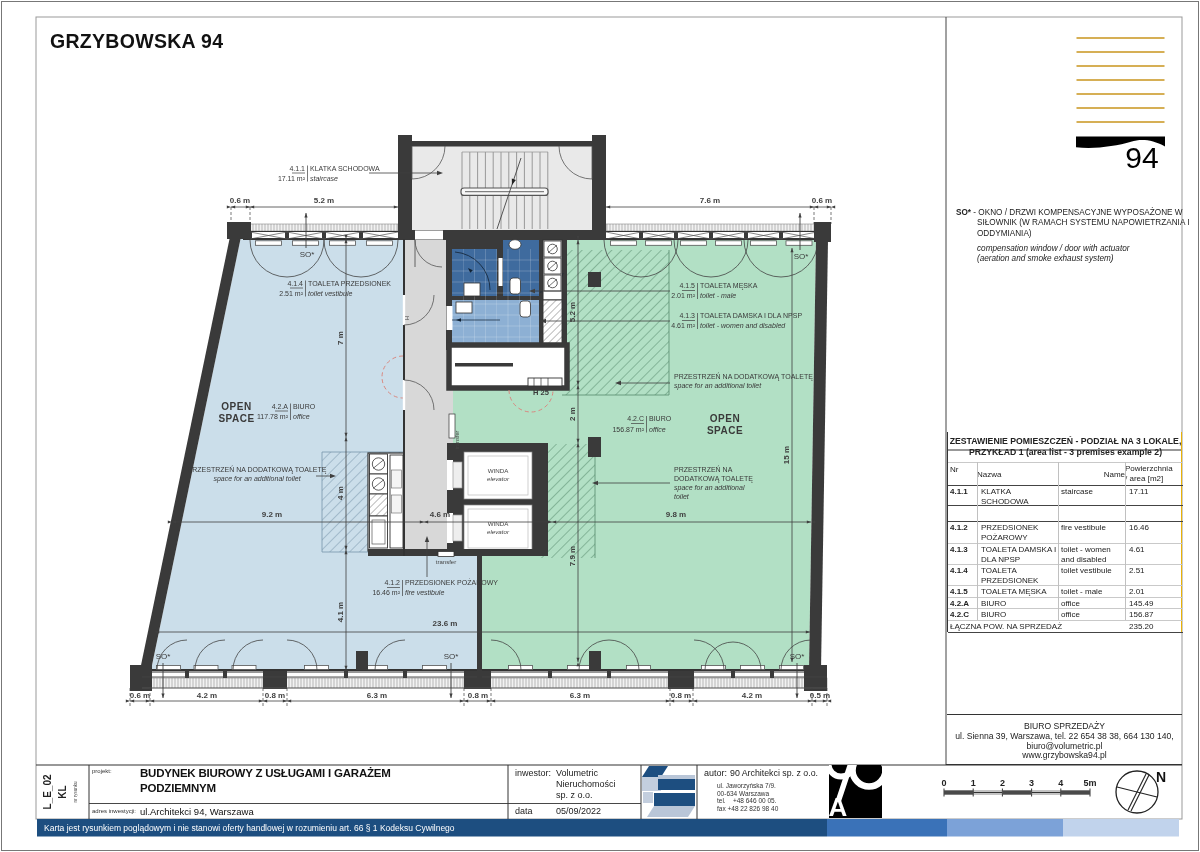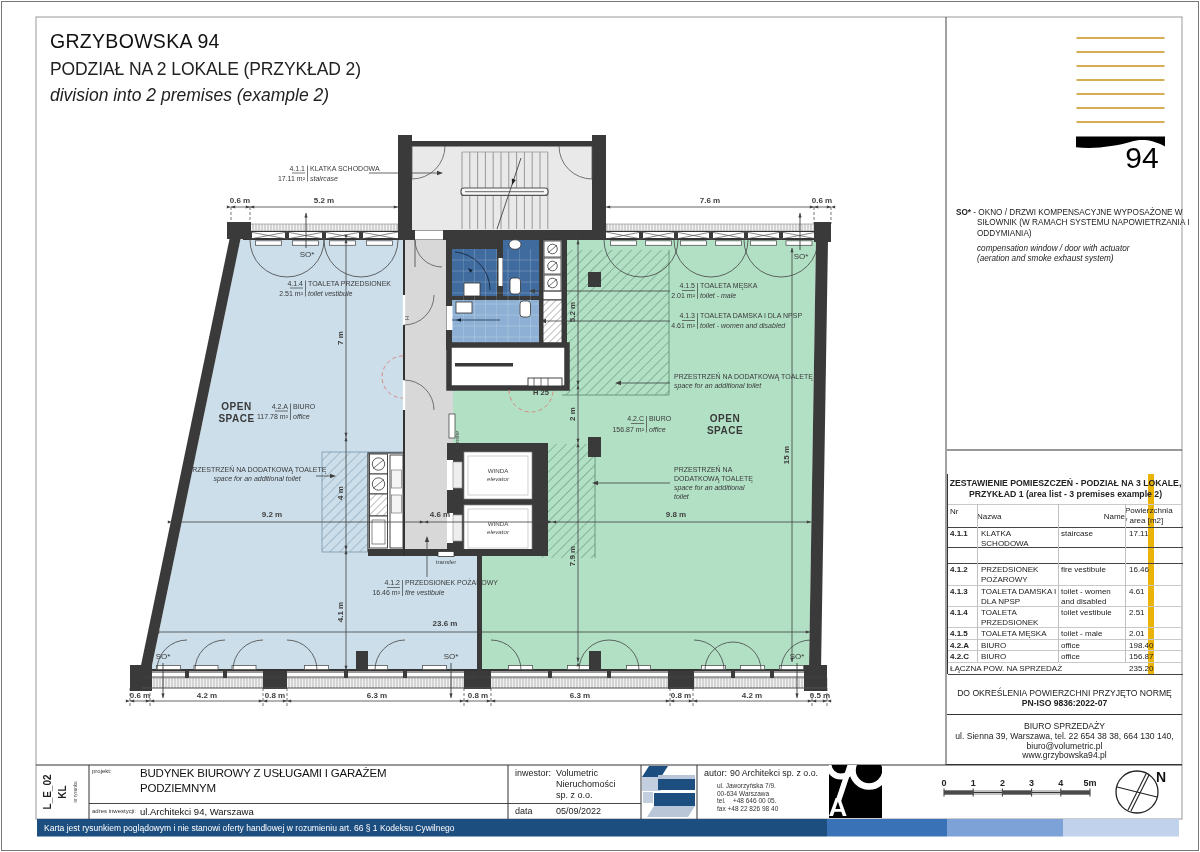--- a/index.html
+++ b/index.html
@@ -612,30 +612,28 @@
 <text x="838" y="816" text-anchor="middle" fill="#fff" style="font-size:26px;font-weight:bold;">A</text>
 </g>
 
 <rect x="37" y="819" width="790" height="17.5" fill="#1d4e80"></rect>
 <rect x="827" y="819" width="120" height="17.5" fill="#3a72b8"></rect>
 <rect x="947" y="819" width="116" height="17.5" fill="#7ca2d8"></rect>
 <rect x="1063" y="819" width="116" height="17.5" fill="#c1d3ec"></rect>
 <text x="44" y="831" fill="#fff" style="font-size:8.5px;">Karta jest rysunkiem poglądowym i nie stanowi oferty handlowej w rozumieniu art. 66 § 1 Kodeksu Cywilnego</text>
 </svg>
 
-<div class="abs" style="left:50px;top:30px;font-size:19.5px;font-weight:normal;letter-spacing:0.3px;color:#111">GRZYBOWSKA 94</div>
-
-<div class="abs" style="left:50px;top:59px;font-size:17.5px;letter-spacing:-0.1px;color:#222">PODZIAŁ NA 2 LOKALE (PRZYKŁAD 2)</div>
-
-<div class="abs" style="left:50px;top:85px;font-size:17.5px;font-style:italic;color:#222">division into 2 premises (example 2)</div>
+<div class="abs" style="left:50px;top:30px;font-size:19.5px;font-weight:bold;letter-spacing:0.3px;color:#111">GRZYBOWSKA 94</div>
+
+
 
 <div class="abs" style="left:956px;top:208px;width:230px;font-size:8.2px;line-height:10.3px;color:#222;white-space:nowrap"><b>SO*</b> - OKNO / DRZWI KOMPENSACYJNE WYPOSAŻONE W<br><span style="padding-left:21px"></span>SIŁOWNIK (W RAMACH SYSTEMU NAPOWIETRZANIA I<br><span style="padding-left:21px"></span>ODDYMIANIA)</div>
 <div class="abs" style="left:977px;top:244px;width:215px;font-size:8.2px;line-height:9.6px;font-style:italic;color:#222;white-space:nowrap">compensation window / door with actuator<br>(aeration and smoke exhaust system)</div>
 
-<div class="abs" style="left:947px;top:474px;width:207px;height:200px;border-left:1px solid #333;border-right:6px solid #eab308;font-size:8px;color:#222">
+<div class="abs" style="left:947px;top:432px;width:235px;height:200px;border-left:1px solid #333;border-right:1px solid #eab308;font-size:8px;color:#222">
 <div class="abs" style="left:0;top:4px;width:235px;text-align:center;font-weight:bold;font-size:8.7px;line-height:11px">ZESTAWIENIE POMIESZCZEŃ - PODZIAŁ NA 3 LOKALE,<br>PRZYKŁAD 1 (area list - 3 premises example 2)</div>
 <div class="abs" style="left:2px;top:33px">Nr</div>
 <div class="abs" style="left:29px;top:38px;width:81px;text-align:left">Nazwa</div>
 <div class="abs" style="left:110px;top:38px;width:67px;text-align:right">Name</div>
 <div class="abs" style="left:177px;top:32px;width:58px;text-align:left;line-height:10px">Powierzchnia<br>/ area [m2]</div>
 <div class="abs" style="left:2px;top:55px;font-weight:bold">4.1.1</div>
 <div class="abs" style="left:33px;top:55px;width:80px;line-height:9.6px">KLATKA<br>SCHODOWA</div>
 <div class="abs" style="left:113px;top:55px;width:65px;line-height:9.6px">staircase</div>
 <div class="abs" style="left:181px;top:55px">17.11</div>
 <div class="abs" style="left:2px;top:91px;font-weight:bold">4.1.2</div>
@@ -650,21 +648,21 @@
 <div class="abs" style="left:33px;top:134px;width:80px;line-height:9.6px">TOALETA<br>PRZEDSIONEK</div>
 <div class="abs" style="left:113px;top:134px;width:65px;line-height:9.6px">toilet vestibule</div>
 <div class="abs" style="left:181px;top:134px">2.51</div>
 <div class="abs" style="left:2px;top:155px;font-weight:bold">4.1.5</div>
 <div class="abs" style="left:33px;top:155px;width:80px;line-height:9.6px">TOALETA MĘSKA</div>
 <div class="abs" style="left:113px;top:155px;width:65px;line-height:9.6px">toilet - male</div>
 <div class="abs" style="left:181px;top:155px">2.01</div>
 <div class="abs" style="left:2px;top:167px;font-weight:bold">4.2.A</div>
 <div class="abs" style="left:33px;top:167px;width:80px;line-height:9.6px">BIURO</div>
 <div class="abs" style="left:113px;top:167px;width:65px;line-height:9.6px">office</div>
-<div class="abs" style="left:181px;top:167px">198.40</div>
+<div class="abs" style="left:181px;top:167px">145.49</div>
 <div class="abs" style="left:2px;top:178px;font-weight:bold">4.2.C</div>
 <div class="abs" style="left:33px;top:178px;width:80px;line-height:9.6px">BIURO</div>
 <div class="abs" style="left:113px;top:178px;width:65px;line-height:9.6px">office</div>
 <div class="abs" style="left:181px;top:178px">156.87</div>
 <div class="abs" style="left:0;top:30px;width:235px;border-top:1px solid #c9c9c9"></div>
 <div class="abs" style="left:0;top:53px;width:235px;border-top:1px solid #444"></div>
 <div class="abs" style="left:0;top:73px;width:235px;border-top:1px solid #444"></div>
 <div class="abs" style="left:0;top:89px;width:235px;border-top:1px solid #444"></div>
 <div class="abs" style="left:0;top:111px;width:235px;border-top:1px solid #c9c9c9"></div>
 <div class="abs" style="left:0;top:132px;width:235px;border-top:1px solid #c9c9c9"></div>
@@ -673,26 +671,25 @@
 <div class="abs" style="left:0;top:176px;width:235px;border-top:1px solid #c9c9c9"></div>
 <div class="abs" style="left:0;top:188px;width:235px;border-top:1px solid #c9c9c9"></div>
 <div class="abs" style="left:0;top:200px;width:235px;border-top:1px solid #444"></div>
 <div class="abs" style="left:29px;top:30px;height:158px;border-left:1px solid #c0c0c0"></div>
 <div class="abs" style="left:110px;top:30px;height:158px;border-left:1px solid #c0c0c0"></div>
 <div class="abs" style="left:177px;top:30px;height:158px;border-left:1px solid #c0c0c0"></div>
 <div class="abs" style="left:2px;top:190px">ŁĄCZNA POW. NA SPRZEDAŻ</div>
 <div class="abs" style="left:181px;top:190px">235.20</div>
 </div>
 
-<div class="abs" style="left:947px;top:688px;width:235px;text-align:center;font-size:8.6px;line-height:10px;color:#222">DO OKREŚLENIA POWIERZCHNI PRZYJĘTO NORMĘ<br><b>PN-ISO 9836:2022-07</b></div>
 
 <div class="abs" style="left:942px;top:722px;width:245px;text-align:center;font-size:8.6px;line-height:9.8px;color:#222">BIURO SPRZEDAŻY<br>ul. Sienna 39, Warszawa, tel. 22 654 38 38, 664 130 140,<br>biuro@volumetric.pl<br>www.grzybowska94.pl</div>
 
 <div class="abs" style="left:92px;top:768px;font-size:6px;color:#333">projekt:</div>
-<div class="abs" style="left:140px;top:766px;width:372px;font-size:11.5px;font-weight:normal;line-height:14.5px;letter-spacing:-0.2px;color:#111">BUDYNEK BIUROWY Z USŁUGAMI I GARAŻEM<br>PODZIEMNYM</div>
+<div class="abs" style="left:140px;top:766px;width:372px;font-size:11.5px;font-weight:bold;line-height:14.5px;letter-spacing:-0.2px;color:#111">BUDYNEK BIUROWY Z USŁUGAMI I GARAŻEM<br>PODZIEMNYM</div>
 <div class="abs" style="left:92px;top:808px;font-size:6px;color:#333">adres inwestycji:</div>
 <div class="abs" style="left:140px;top:806px;font-size:9.5px;color:#111">ul.Architekci 94, Warszawa</div>
 
 <div class="abs" style="left:515px;top:768px;font-size:9px;color:#222">inwestor:</div>
 <div class="abs" style="left:556px;top:768px;font-size:9px;line-height:10.8px;color:#222">Volumetric<br>Nieruchomości<br>sp. z o.o.</div>
 <div class="abs" style="left:515px;top:806px;font-size:9px;color:#222">data</div>
 <div class="abs" style="left:556px;top:806px;font-size:9px;color:#222">05/09/2022</div>
 
 <div class="abs" style="left:704px;top:768px;font-size:9px;color:#222">autor:</div>
 <div class="abs" style="left:730px;top:768px;font-size:8.8px;color:#222">90 Architekci sp. z o.o.</div>

